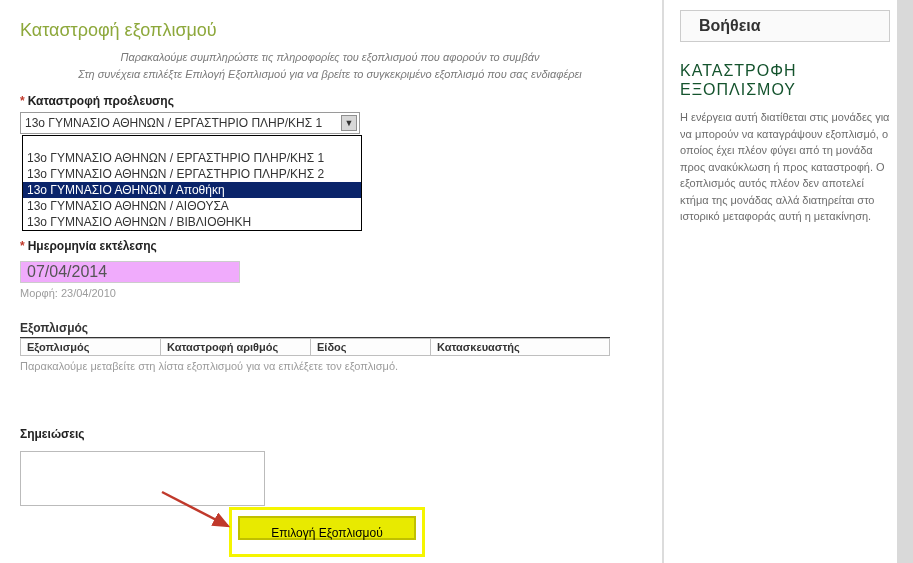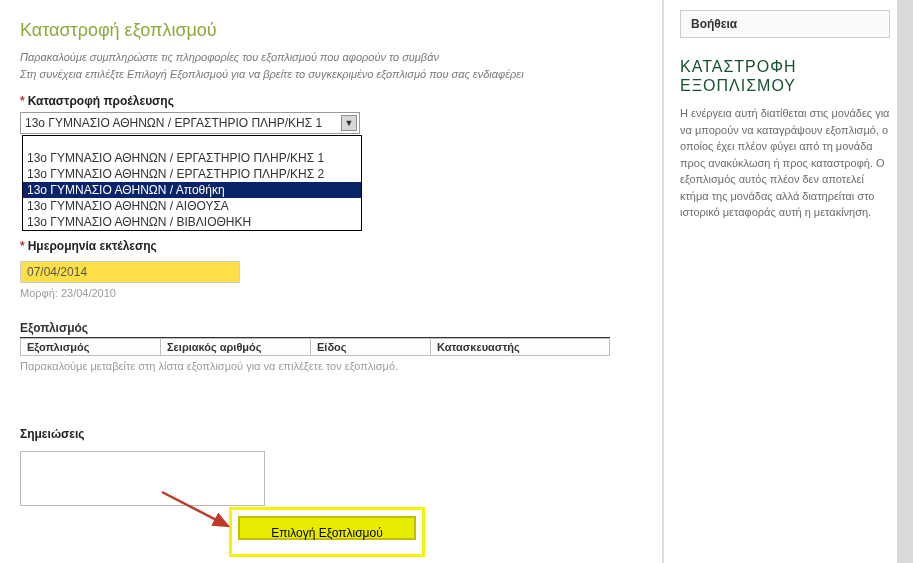--- a/index.html
+++ b/index.html
@@ -49,20 +49,21 @@
     font-size: 18px;
     font-weight: normal;
     margin: 4px 0 8px 0;
   }
   .intro {
     color: #7a7a7a;
     font-style: italic;
     font-size: 11px;
     line-height: 1.5;
     margin: 0 0 12px 0;
+    text-align: center;
   }
   .req { color: #c0392b; margin-right: 3px; }
   .lbl { font-weight: bold; color: #222; font-size: 12px; margin-bottom: 4px; }
   .field-block { margin-bottom: 10px; }
   .select-box {
     width: 340px;
     height: 22px;
     border: 1px solid #9a9a9a;
     background: #fff;
     display: flex;
@@ -97,23 +98,23 @@
   }
   .dropdown-list .opt.blank { height: 14px; }
   .dropdown-list .opt.highlight {
     background: #0a246a;
     color: #fff;
   }
   .date-input {
     width: 220px;
     height: 22px;
     border: 1px solid #ccc;
-    background: #fde047;
+    background: #f0abfc;
     padding: 2px 6px;
-    font-size: 12px;
+    font-size: 16px;
     color: #555;
     margin-top: 4px;
   }
   .hint { color: #9c9c9c; font-size: 11px; margin-top: 4px; }
   .section-title {
     font-weight: bold;
     font-size: 12px;
     border-bottom: 1px solid #333;
     margin-top: 22px;
     padding-bottom: 2px;
@@ -176,23 +177,23 @@
     top: 490px;
     width: 80px;
     height: 40px;
     pointer-events: none;
     z-index: 3;
   }
   
   .help-box {
     border: 1px solid #ccc;
     background: #fafafa;
-    padding: 6px 10px;
+    padding: 6px 18px;
     font-weight: bold;
-    font-size: 12px;
+    font-size: 16px;
     margin: 4px 10px 12px 10px;
   }
   .help-title {
     font-size: 16px;
     letter-spacing: 1px;
     color: #14532d;
     margin: 19px 10px 10px 10px;
     line-height: 1.2;
   }
   .help-body {
@@ -241,21 +242,21 @@
     </div>
     <input class="date-input" type="text" value="07/04/2014" style="">
     <div class="hint">Μορφή: 23/04/2010</div>
   </div>
 
   <div class="section-title">Εξοπλισμός</div>
   <table class="equip">
     <tbody>
         <tr>
       <th style="width:140px">Εξοπλισμός</th>
-      <th style="width:150px">Σειριακός αριθμός</th>
+      <th style="width:150px">Καταστροφή αριθμός</th>
       <th style="width:120px">Είδος</th>
       <th>Κατασκευαστής</th>
     </tr>
   </tbody>
     </table>
   <div class="empty-msg">Παρακαλούμε μεταβείτε στη λίστα εξοπλισμού για να επιλέξετε τον εξοπλισμό.</div>
 
   <div style="height:55px"></div>
 
   <div class="field-block">

